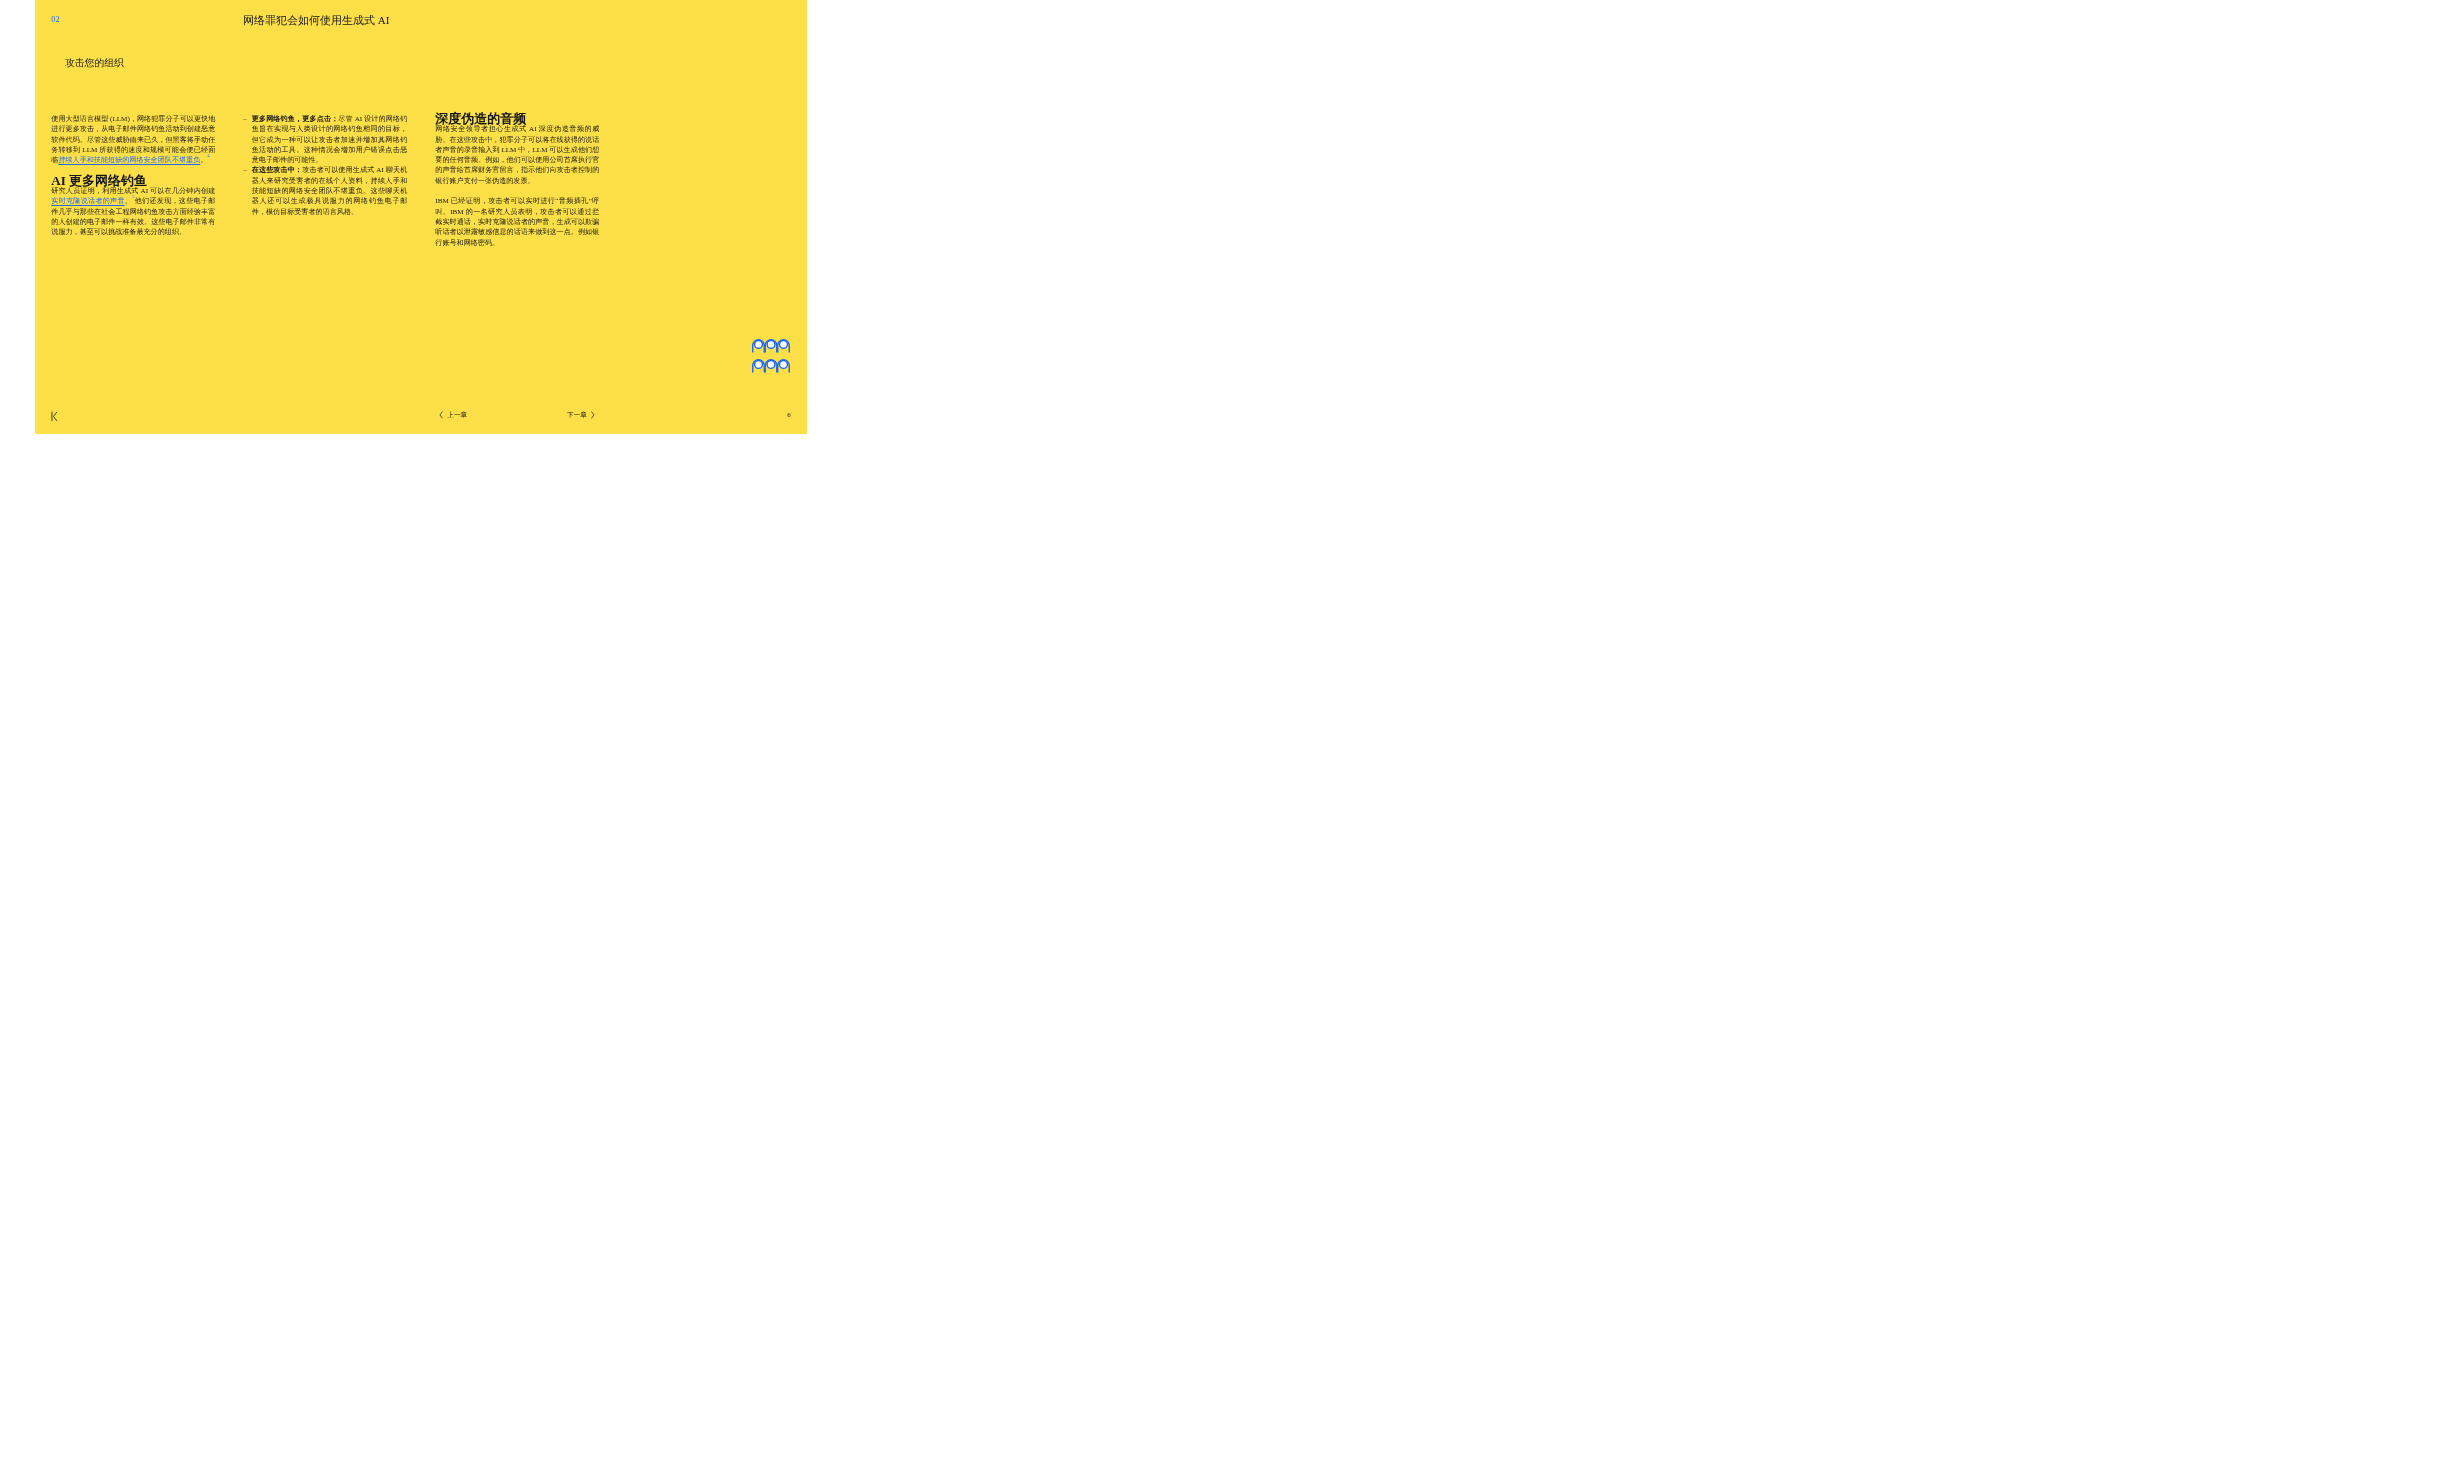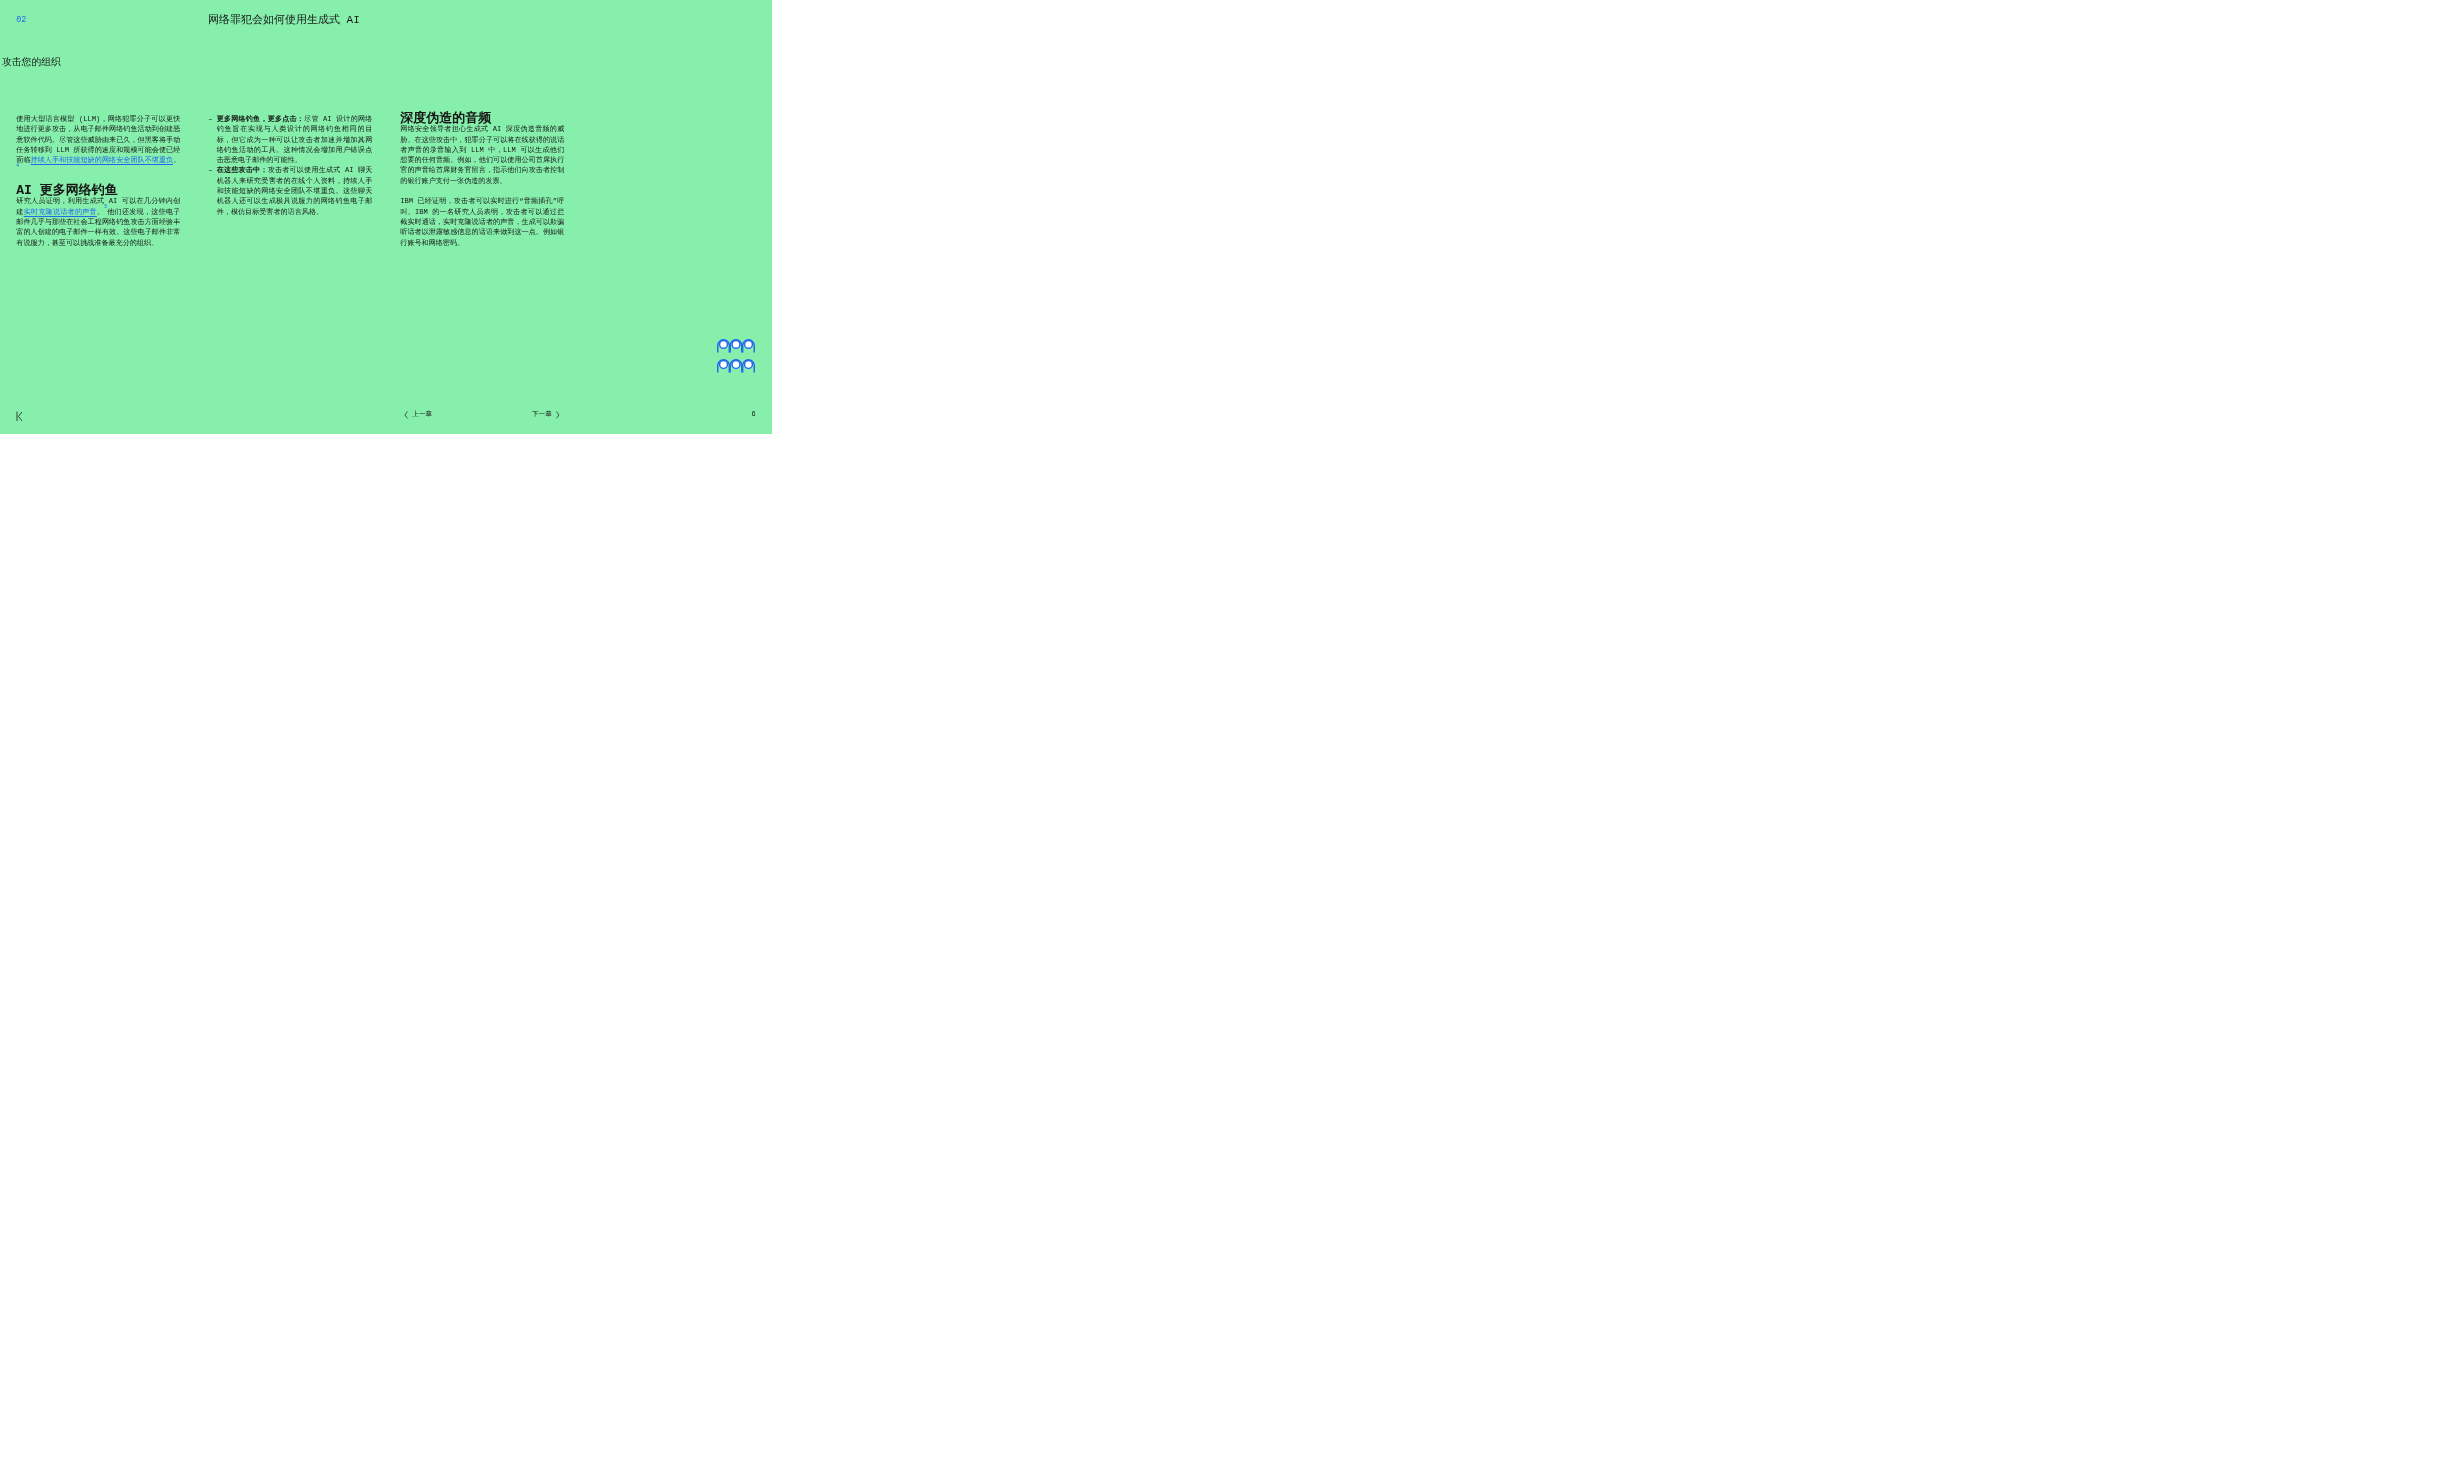--- a/index.html
+++ b/index.html
@@ -1,33 +1,34 @@
 <!DOCTYPE html>
 <html style="font-size:7.9px"><head>
 <meta charset="utf-8">
 <style>
   html,body{margin:0;padding:0;background:#ffffff;}
   .page{
     position:relative;
     width:772px;height:434px;
-    background:#86efac;
-    font-family:Liberation Mono, monospace;
+    background:#fde047;
+    font-family:Liberation Serif, serif;
     color:#161616;
     overflow:hidden;
+    margin-left:35px;
   }
   .chapter-number{
     position:absolute;left:16.3px;top:14.8px;
     font-size:8.4px;line-height:10.8px;color:#2068f0;
   }
   .header-title{
     position:absolute;left:208px;top:15.8px;
     font-size:11px;line-height:9.8px;color:#161616;
   }
   .section-title{
-    position:absolute;left:2px;top:57px;
+    position:absolute;left:30px;top:57px;
     font-size:9.8px;line-height:12.8px;color:#161616;font-weight:400;
   }
   .content{
     position:absolute;left:16.3px;top:114px;width:740px;
     display:grid;grid-template-columns:repeat(4,1fr);column-gap:28px;
   }
   .col{font-size:7.1px;line-height:10.3px;text-align:justify;}
   .col p{margin:0 0 10.3px 0;}
   .col p:last-child{margin-bottom:0;}
   .col h3{

